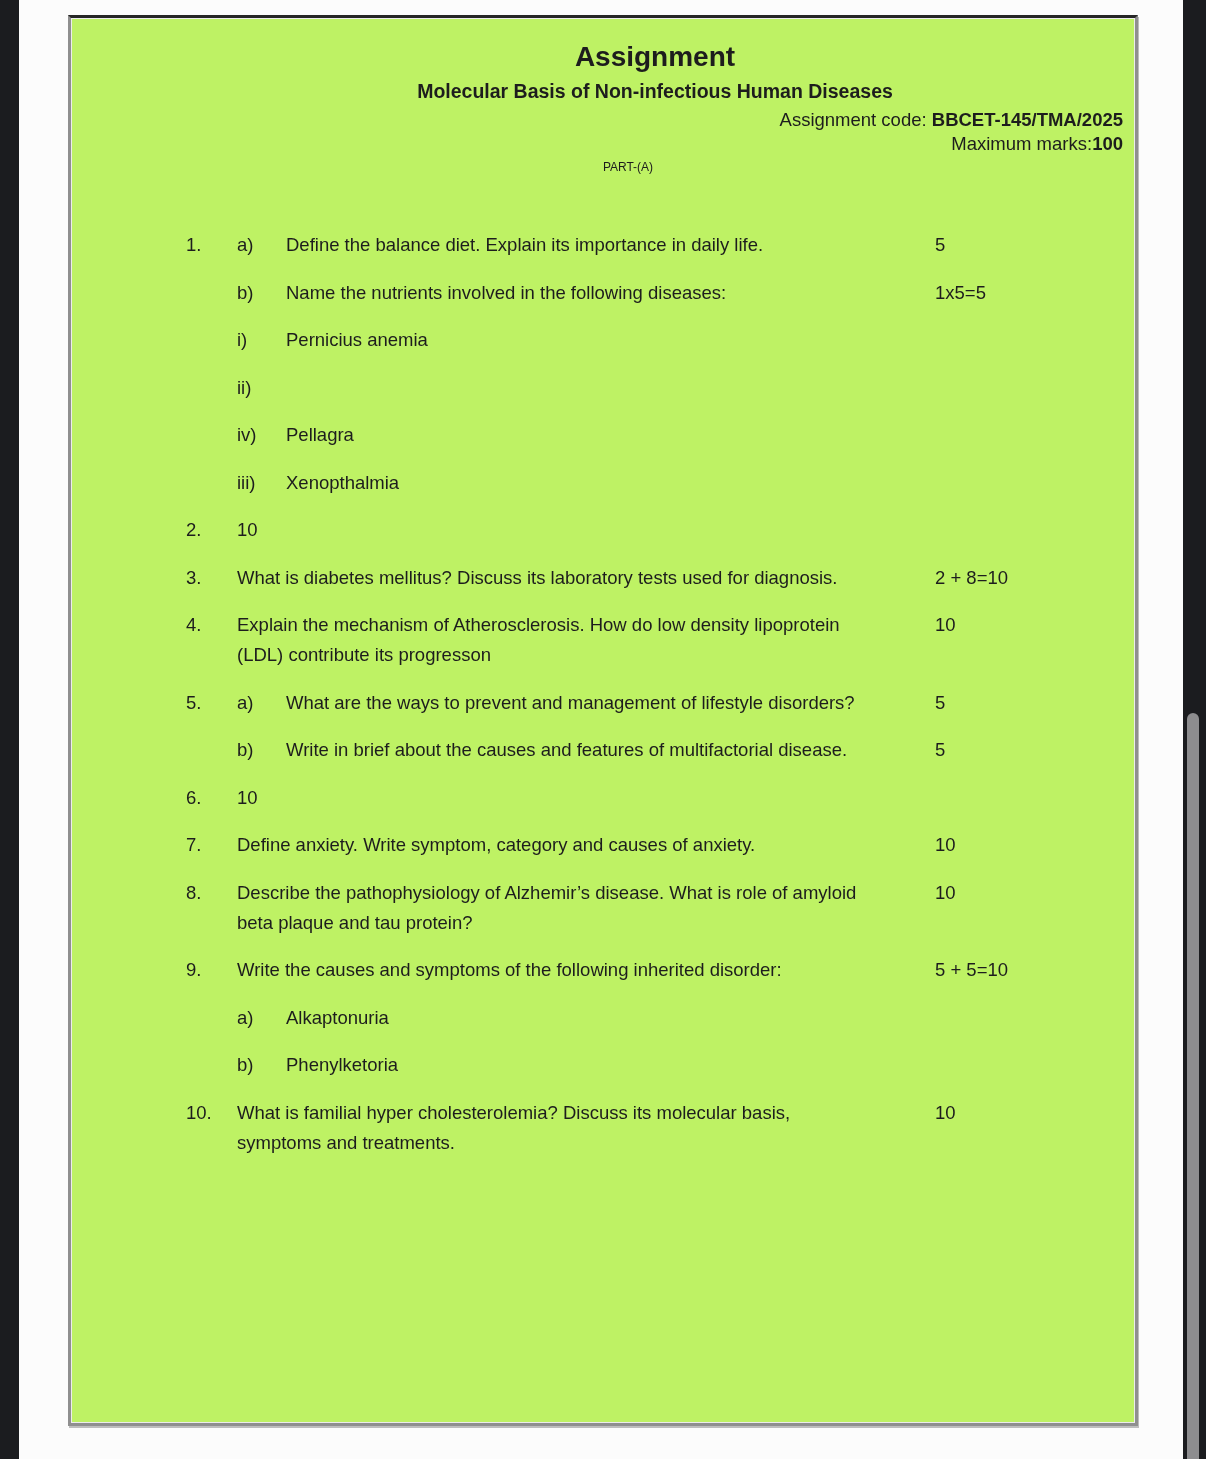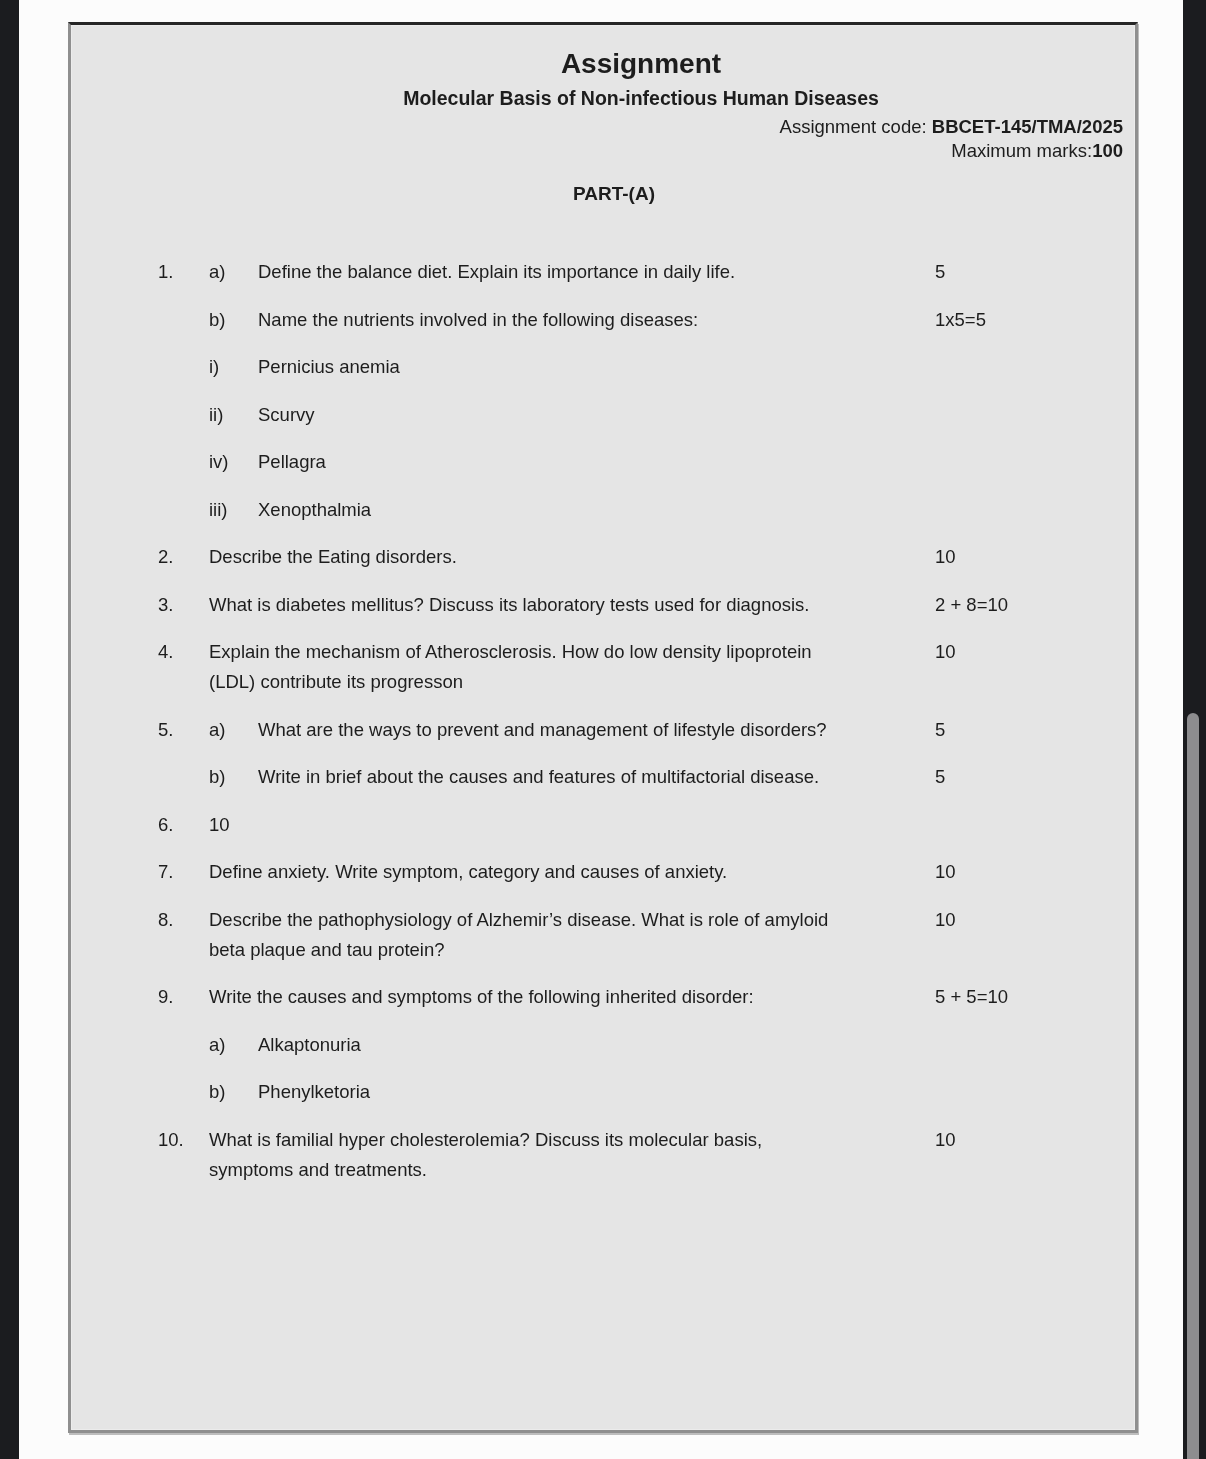--- a/index.html
+++ b/index.html
@@ -19,27 +19,28 @@
     position: absolute; left: 1183px; top: 0;
     width: 23px; height: 1459px; background: #1b1c1f;
   }
   .scroll-thumb {
     position: absolute; left: 1187px; top: 713px;
     width: 12px; height: 746px;
     background: #8d8d8f;
     border-radius: 6px 6px 0 0;
   }
   .page {
-    position: absolute; left: 68px; top: 22px;
+    position: absolute; left: 68px; top: 15px;
     box-sizing: border-box;
     width: 1070px; height: 1411px;
-    background: #e5e5e5;
+    background: #bef264;
     border: 3px solid #8f8f8f;
     border-top-color: #262626;
     box-shadow: inset 0 0 0 1px #ececec, 1px 2px 0 #bdbdbd;
+    padding-left: 28px;
   }
   .title {
     margin: 24px 0 0 0;
     text-align: center; padding-left: 76px;
     font-size: 28px; line-height: 30px; font-weight: bold;
   }
   .subtitle {
     margin-top: 8px;
     text-align: center; padding-left: 76px;
     font-size: 19.5px; line-height: 22px; font-weight: bold;
@@ -48,23 +49,23 @@
     margin-top: 6px;
     text-align: right; padding-right: 12px;
     font-size: 18.5px; line-height: 24px;
   }
   .meta b { font-weight: bold; }
   .note {
     margin: 7px 0 0 32px;
     font-weight: bold; font-size: 18.5px; line-height: 20px;
   }
   .part {
-    margin-top: 20px;
+    margin-top: 0;
     text-align: center; padding-left: 22px;
-    font-weight: bold; font-size: 19px; line-height: 22px;
+    font-weight: normal; font-size: 12px; line-height: 22px;
   }
   .questions { margin-top: 52px; font-size: 18.5px; }
   .q-row {
     display: flex; align-items: flex-start;
     line-height: 30px; margin-bottom: 17.5px;
   }
   .q-num    { flex: 0 0 51px; margin-left: 87px; }
   .q-letter { flex: 0 0 49px; }
   .q-text   { flex: 1 1 auto; white-space: pre-line; }
   .q-marks  { flex: 0 0 200px; }
@@ -107,42 +108,40 @@
       <div class="q-row">
         <span class="q-num"></span>
         <span class="q-letter">i)</span>
         <span class="q-text">Pernicius anemia</span>
         <span class="q-marks"></span>
       </div>
 
       <div class="q-row">
         <span class="q-num"></span>
         <span class="q-letter">ii)</span>
-        <span class="q-text">Scurvy</span>
         <span class="q-marks"></span>
       </div>
 
       <div class="q-row">
         <span class="q-num"></span>
         <span class="q-letter">iv)</span>
         <span class="q-text">Pellagra</span>
         <span class="q-marks"></span>
       </div>
 
       <div class="q-row">
         <span class="q-num"></span>
         <span class="q-letter">iii)</span>
         <span class="q-text">Xenopthalmia</span>
         <span class="q-marks"></span>
       </div>
 
 
       <div class="q-row">
         <span class="q-num">2.</span>
-        <span class="q-text">Describe the Eating disorders.</span>
         <span class="q-marks">10</span>
       </div>
 
       <div class="q-row">
         <span class="q-num">3.</span>
         <span class="q-text">What is diabetes mellitus? Discuss its laboratory tests used for diagnosis.</span>
         <span class="q-marks">2 + 8=10</span>
       </div>
 
       <div class="q-row">

